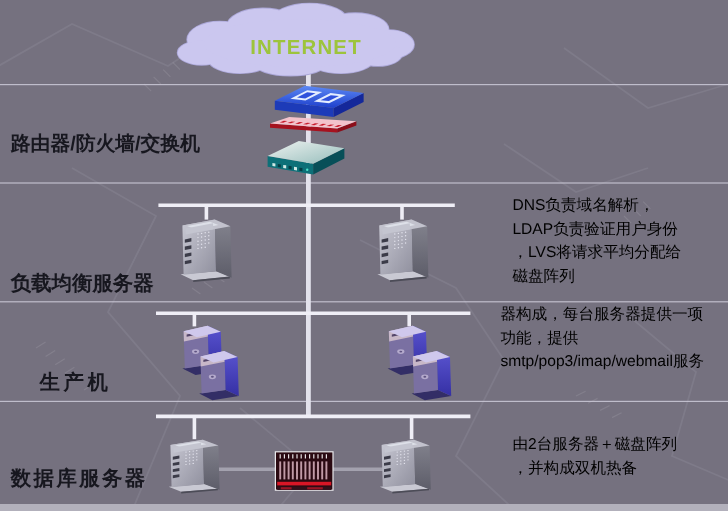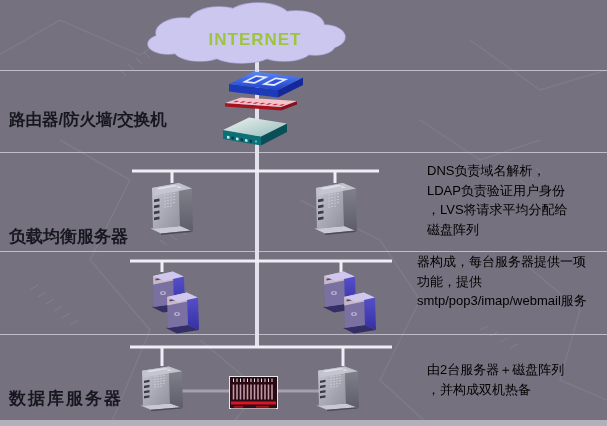--- a/index.html
+++ b/index.html
@@ -262,20 +262,21 @@
       <rect x="1" y="28.5" width="45" height="2.8" fill="#30101a"></rect>
       <rect x="4" y="29" width="9" height="1.8" fill="#9a1424"></rect>
       <rect x="26" y="29" width="13" height="1.8" fill="#9a1424"></rect>
     </g>
   </svg>
 
   <div class="cloud-label">INTERNET</div>
 
   <div class="row-label" style="left:9px;top:93px;font-size:16.5px">路由器/防火墙/交换机</div>
   <div class="row-label" style="left:9px;top:209px">负载均衡服务器</div>
+  <div class="row-label" style="left:33px;top:291px;letter-spacing:3px">生产机</div>
   <div class="row-label" style="left:9px;top:371px;letter-spacing:2px">数据库服务器</div>
 
   <div class="ann" style="left:427px;top:161px">
     <div>DNS负责域名解析，</div>
     <div>LDAP负责验证用户身份</div>
     <div>，LVS将请求平均分配给</div>
     <div>磁盘阵列</div>
   </div>
   <div class="ann" style="left:417px;top:252px">
     <div>器构成，每台服务器提供一项</div>

